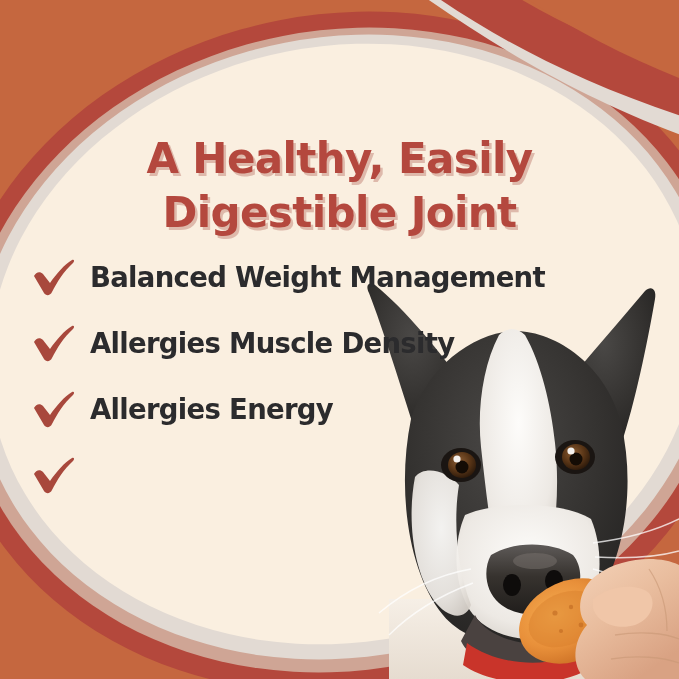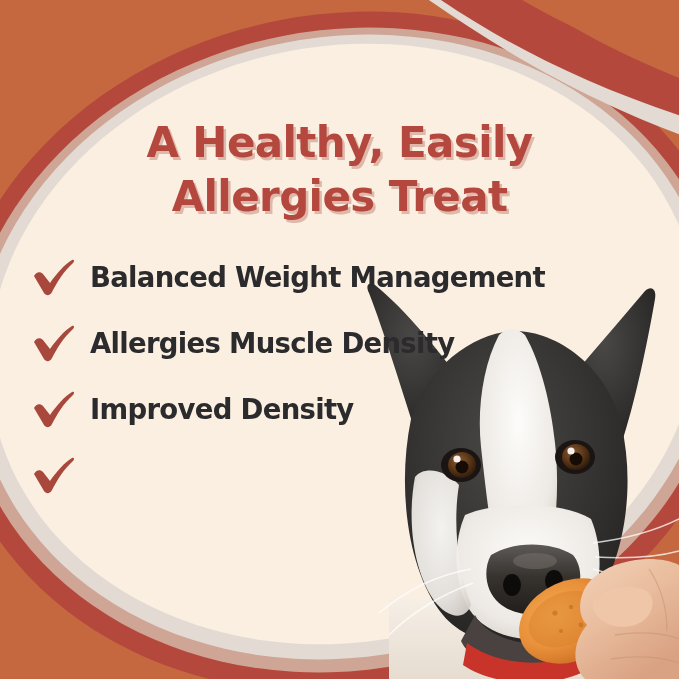--- a/index.html
+++ b/index.html
@@ -31,21 +31,21 @@
 
   
   .content {
     position: absolute;
     inset: 0;
     z-index: 4;
   }
 
   .headline {
     position: absolute;
-    top: 88px;
+    top: 104px;
     left: 0;
     width: 679px;
     text-align: center;
     font-family: "DejaVu Sans", "Liberation Sans", sans-serif;
     font-weight: bold;
     font-size: 42px;
     line-height: 1.28;
     letter-spacing: -0.6px;
     color: #B4483E;
     text-shadow: 2.5px 2.5px 0px rgba(199,141,128,0.55);
@@ -241,41 +241,41 @@
         <path d="M 262 390 C 288 386 314 388 330 394"></path>
         <path d="M 300 300 C 312 318 318 340 318 362"></path>
       </g>
     </g>
   </svg>
 
   <div class="content">
 
     <h1 class="headline">
       <span class="line">A Healthy, Easily</span>
-      <span class="line">Allergies Treat</span>
+      <span class="line">Digestible Joint</span>
     </h1>
 
     <ul class="benefits">
       <li class="benefit-row">
         <svg class="check-icon" viewBox="0 0 46 42" xmlns="http://www.w3.org/2000/svg">
           <path fill="#A8483C" d="M4 20 C6 16 10 15 13 18 L20 27 C27 17 34 9 42 4 C44 3 45 5 43 7 C34 15 27 26 22 36 C20 40 16 40 14 37 Z"></path>
         </svg>
         <span class="benefit-text">Balanced Weight Management</span>
       </li>
       <li class="benefit-row">
         <svg class="check-icon" viewBox="0 0 46 42" xmlns="http://www.w3.org/2000/svg">
           <path fill="#A8483C" d="M4 20 C6 16 10 15 13 18 L20 27 C27 17 34 9 42 4 C44 3 45 5 43 7 C34 15 27 26 22 36 C20 40 16 40 14 37 Z"></path>
         </svg>
         <span class="benefit-text">Allergies Muscle Density</span>
       </li>
       <li class="benefit-row">
         <svg class="check-icon" viewBox="0 0 46 42" xmlns="http://www.w3.org/2000/svg">
           <path fill="#A8483C" d="M4 20 C6 16 10 15 13 18 L20 27 C27 17 34 9 42 4 C44 3 45 5 43 7 C34 15 27 26 22 36 C20 40 16 40 14 37 Z"></path>
         </svg>
-        <span class="benefit-text">Improved Density</span>
+        <span class="benefit-text">Allergies Energy</span>
       </li>
       <li class="benefit-row">
         <svg class="check-icon" viewBox="0 0 46 42" xmlns="http://www.w3.org/2000/svg">
           <path fill="#A8483C" d="M4 20 C6 16 10 15 13 18 L20 27 C27 17 34 9 42 4 C44 3 45 5 43 7 C34 15 27 26 22 36 C20 40 16 40 14 37 Z"></path>
         </svg>
       </li>
     </ul>
 
   </div>
 </div>

